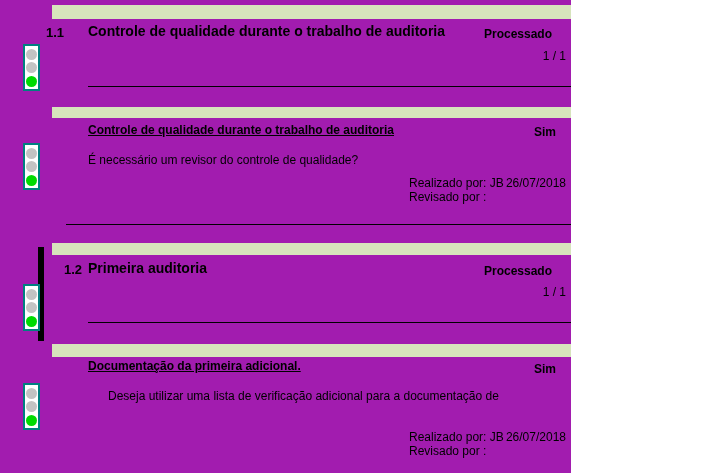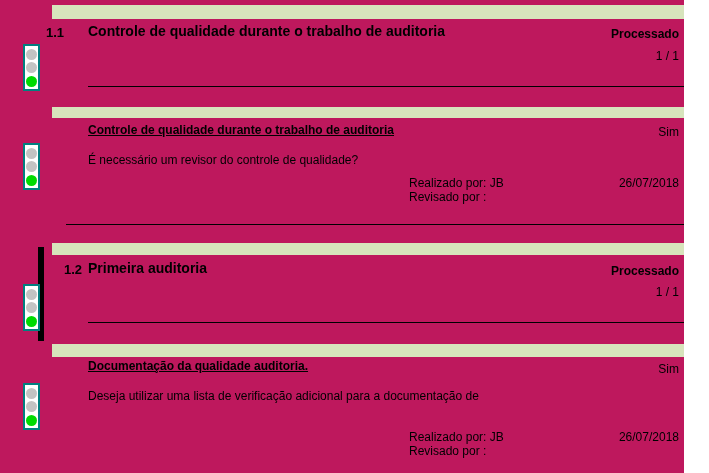--- a/index.html
+++ b/index.html
@@ -1,20 +1,20 @@
 <!DOCTYPE html>
 <html><head>
 <meta charset="utf-8">
 <style>
   html, body { margin: 0; padding: 0; background: #ffffff; }
   .page {
     position: relative;
-    width: 684px;
+    width: 571px;
     height: 473px;
-    background: #be185d;
+    background: #a21caf;
     font-family: "Liberation Sans", sans-serif;
     color: #000000;
     overflow: hidden;
   }
   .bar {
     position: absolute;
     left: 52px;
     width: 651px;
     background: #d7e4bc;
   }
@@ -36,24 +36,24 @@
     align-items: center;
     justify-content: space-evenly;
     cursor: pointer;
   }
   .bulb { width: 11px; height: 11px; border-radius: 50%; background: #c3c3c3; }
   .bulb.on { background: #00db00; }
   .marker { position: absolute; left: 38px; width: 6px; background: #000000; }
   .t { position: absolute; white-space: nowrap; font-size: 12px; line-height: 13px; }
   .num   { left: 46px; font-weight: bold; font-size: 13px; }
   .title { left: 88px; font-weight: bold; font-size: 14px; line-height: 15px; }
-  .status   { right: 5px; font-weight: bold; text-align: right; }
+  .status   { right: 19px; font-weight: bold; text-align: right; }
   .progress { right: 5px; text-align: center; }
   .qtitle { left: 88px; font-weight: bold; text-decoration: underline; }
-  .qanswer { right: 5px; font-weight: normal; text-align: right; }
+  .qanswer { right: 15px; font-weight: bold; text-align: right; }
   .qtext { left: 88px; line-height: 15px; }
   .meta { left: 409px; }
   .date { right: 5px; text-align: right; }
 </style>
 </head>
 <body>
 
 <div class="page">
 
   <div class="bar" style="top:5px;height:14px;"></div>
@@ -97,30 +97,30 @@
 
   <div class="light" style="top:284px;">
     <span class="bulb"></span>
     <span class="bulb"></span>
     <span class="bulb on"></span>
   </div>
 
   <div class="hline" style="left:88px;top:322px;width:615px;"></div>
 
   <div class="bar" style="top:344px;height:13px;"></div>
-  <div class="t qtitle" style="top:360px;">Documentação da qualidade auditoria.</div>
+  <div class="t qtitle" style="top:360px;">Documentação da primeira adicional.</div>
   <div class="t qanswer" style="top:363px;">Sim</div>
 
   <div class="light" style="top:383px;">
     <span class="bulb"></span>
     <span class="bulb"></span>
     <span class="bulb on"></span>
   </div>
 
-  <div class="t qtext" style="top:389px;">
+  <div class="t qtext" style="top:389px;margin-left:20px;">
     <div>Deseja utilizar uma lista de verificação adicional para a documentação de</div>
   </div>
 
   <div class="t meta" style="top:431px;">Realizado por: JB</div>
   <div class="t date" style="top:431px;">26/07/2018</div>
   <div class="t meta" style="top:445px;">Revisado por :</div>
 
 </div>
 
 </body></html>

